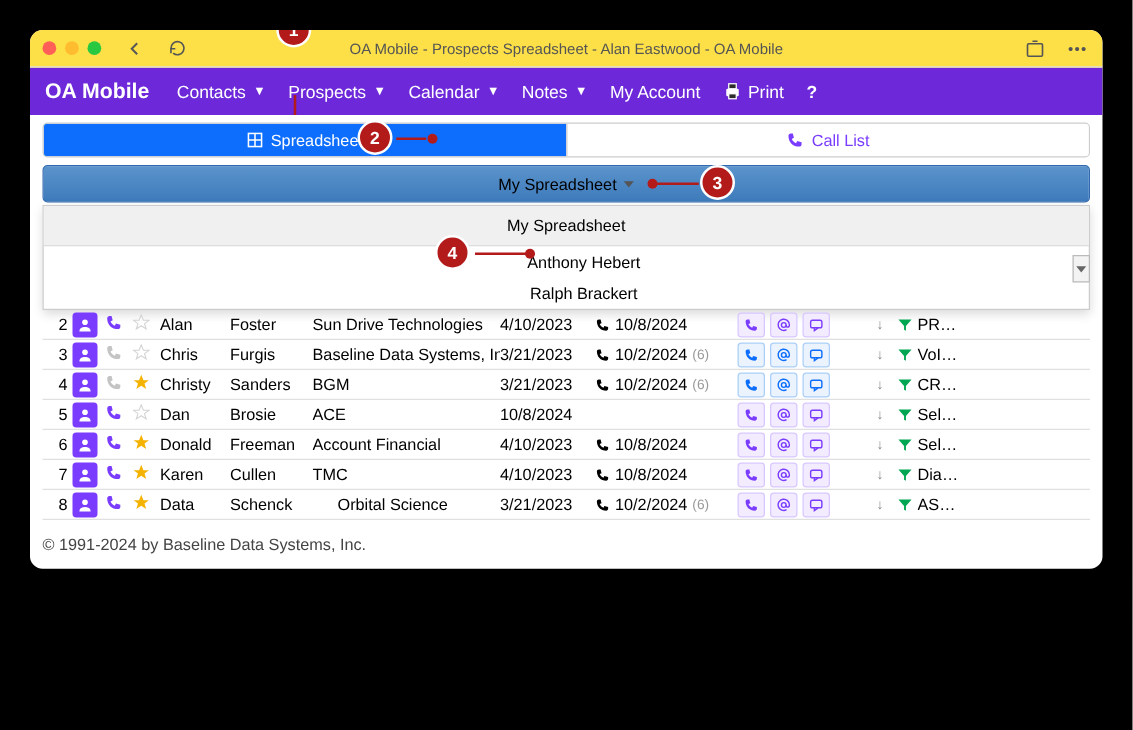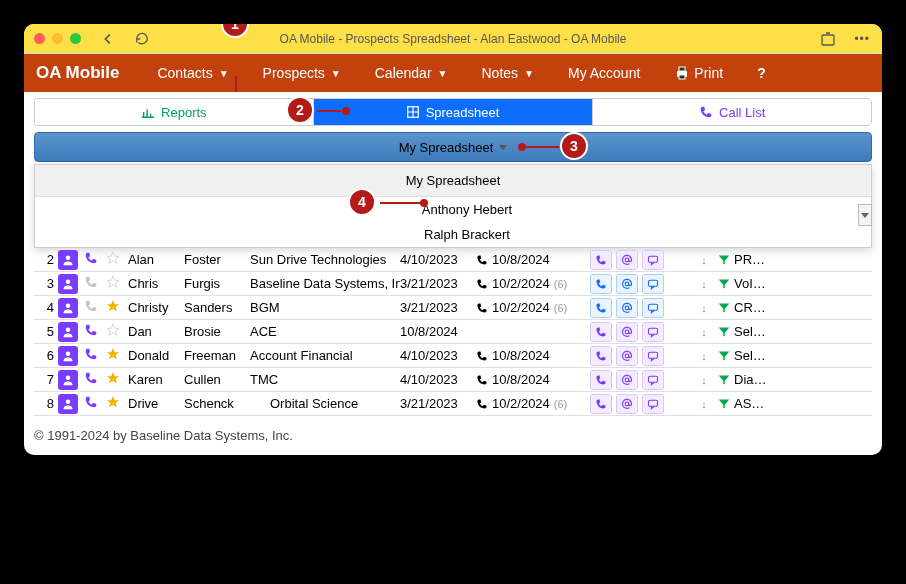--- a/index.html
+++ b/index.html
@@ -9,21 +9,21 @@
 .traffic { display: flex; gap: 7px; }
 .dot { width: 11px; height: 11px; border-radius: 50%; }
 .dot.red { background: #ff5f57; }
 .dot.yellow { background: #febc2e; }
 .dot.green { background: #28c840; }
 .navbtn { display: flex; align-items: center; gap: 20px; margin-left: 20px; color: #555; }
 .navbtn svg { width: 14px; height: 14px; }
 .title { position: absolute; left: 50%; transform: translateX(-50%); font-size: 12px; color: #555; }
 .titlebar-actions { position: absolute; right: 12px; display: flex; align-items: center; gap: 18px; color: #555; }
 .titlebar-actions svg { width: 16px; height: 16px; }
-.menubar { background: #c2410c; color: #fff; display: flex; align-items: center; padding: 0 12px; height: 38px; gap: 22px; }
+.menubar { background: #6d28d9; color: #fff; display: flex; align-items: center; padding: 0 12px; height: 38px; gap: 6px; }
 .brand { font-weight: bold; font-size: 17px; margin-right: 10px; }
 .menuitem { display: flex; align-items: center; gap: 2px; padding: 4px 6px; cursor: pointer; font-size: 14px; }
 .menuitem .caret { font-size: 10px; margin-left: 4px; }
 .print { display: flex; align-items: center; gap: 4px; }
 .help { font-weight: bold; }
 .tabbar { display: flex; margin: 6px 10px 6px; border: 1px solid #ccc; border-radius: 4px; overflow: hidden; height: 28px; }
 .tab { flex: 1; display: flex; align-items: center; justify-content: center; gap: 6px; font-size: 13px; font-weight: 500; }
 .tab.reports { color: #00a651; background: #fff; border-right: 1px solid #ccc; }
 .tab.spreadsheet { color: #fff; background: #0d6efd; border-right: 1px solid #0d6efd; }
 .tab.calllist { color: #7a3cff; background: #fff; border-left: 1px solid #ccc; }
@@ -117,26 +117,20 @@
           <rect x="3" y="6" width="10" height="6" rx="1"></rect>
           <rect x="5" y="2" width="6" height="4" fill="#2c2c2c" stroke="currentColor"></rect>
           <rect x="5" y="10" width="6" height="4" fill="#2c2c2c" stroke="currentColor"></rect>
         </svg>
       <span>Print</span>
     </span>
     <span class="menuitem help">?</span>
   </div>
 
   <div class="tabbar">
-    <div class="tab reports">
-      <svg width="14" height="14" viewBox="0 0 16 16" fill="none" stroke="currentColor" stroke-width="1.6">
-          <path d="M3 13 L3 8 M7 13 L7 5 M11 13 L11 10 M1 14 L15 14"></path>
-        </svg>
-      <span>Reports</span>
-    </div>
     <div class="tab spreadsheet">
       <svg width="14" height="14" viewBox="0 0 16 16" fill="none" stroke="currentColor" stroke-width="1.4">
           <rect x="2" y="2" width="12" height="12"></rect>
           <path d="M2 8 L14 8 M8 2 L8 14"></path>
         </svg>
       <span>Spreadsheet</span>
     </div>
     <div class="tab calllist">
       <svg width="14" height="14" viewBox="0 0 16 16" fill="currentColor">
           <path d="M4 2 C3 2 2 3 2 4 C2 10 6 14 12 14 C13 14 14 13 14 12 L14 10 L10 9 L9 11 C7 10 6 9 5 7 L7 6 L6 2 Z"></path>
@@ -481,21 +475,21 @@
             <circle cx="8" cy="5" r="3"></circle>
             <path d="M2 15 C2 11 5 10 8 10 C11 10 14 11 14 15 Z"></path>
           </svg>
         </div>
         <div style="color:#7a3cff"><svg class="phone-icon" viewBox="0 0 16 16" fill="currentColor">
             <path d="M4 2 C3 2 2 3 2 4 C2 10 6 14 12 14 C13 14 14 13 14 12 L14 10 L10 9 L9 11 C7 10 6 9 5 7 L7 6 L6 2 Z"></path>
           </svg></div>
         <div style="color:#f5b301;fill:#f5b301;"><svg fill="#f5b301" class="star" viewBox="0 0 16 16">
             <path d="M8 1 L10 6 L15 6 L11 9 L12.5 14 L8 11 L3.5 14 L5 9 L1 6 L6 6 Z"></path>
           </svg></div>
-        <div>Drive</div>
+        <div>Data</div>
         <div>Schenck</div>
         <div style="white-space:nowrap;overflow:hidden;margin-left:20px;">Orbital Science</div>
         <div>3/21/2023</div>
         <div class="next-cell">
           <span style="display:inline-flex;color:#000;">
             <svg width="12" height="12" viewBox="0 0 16 16" fill="currentColor">
               <path d="M4 2 C3 2 2 3 2 4 C2 10 6 14 12 14 C13 14 14 13 14 12 L14 10 L10 9 L9 11 C7 10 6 9 5 7 L7 6 L6 2 Z"></path>
             </svg>
           </span>
           <span>10/2/2024</span>

